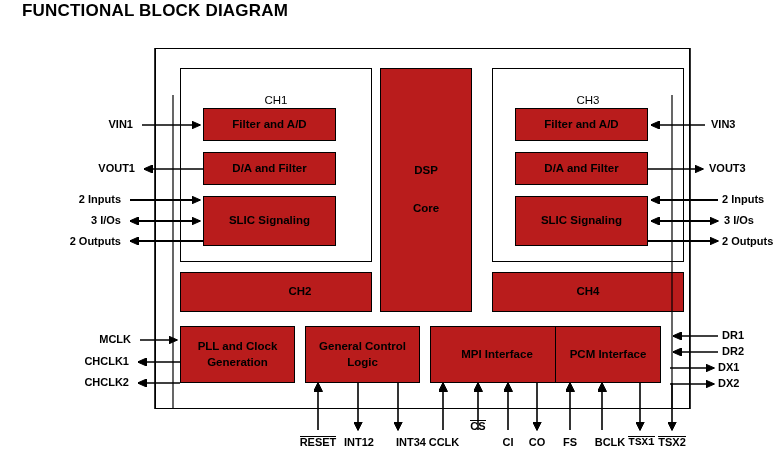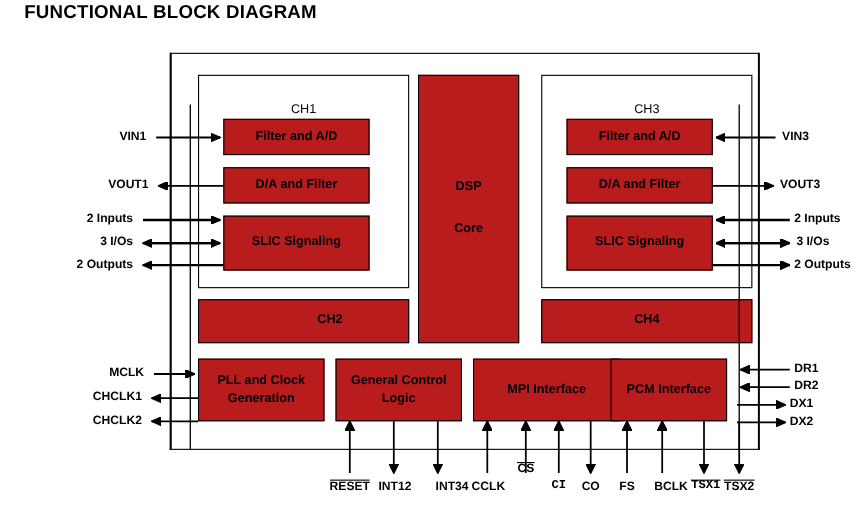--- a/index.html
+++ b/index.html
@@ -217,21 +217,21 @@
 
 <div class="pin-label pin-bottom" style="left:288px; top:436px; width:60px;">
   <span class="ovl">RESET</span>
 </div>
 <div class="pin-label pin-bottom" style="left:329px; top:437px; width:60px;">INT12</div>
 <div class="pin-label pin-bottom" style="left:369px; top:437px; width:60px;padding-left:12px;">INT34</div>
 <div class="pin-label pin-bottom" style="left:414px; top:437px; width:60px;">CCLK</div>
 <div class="pin-label pin-bottom" style="left:450px; top:420px; width:56px;">
   <span class="ovl">CS</span>
 </div>
-<div class="pin-label pin-bottom" style="left:481px; top:437px; width:54px;font-family:Liberation Mono, monospace;">CI</div>
+<div class="pin-label pin-bottom" style="left:481px; top:437px; width:54px;">CI</div>
 <div class="pin-label pin-bottom" style="left:510px; top:437px; width:54px;">CO</div>
 <div class="pin-label pin-bottom" style="left:543px; top:437px; width:54px;">FS</div>
 <div class="pin-label pin-bottom" style="left:573px; top:437px; width:74px;">BCLK</div>
 <div class="pin-label pin-bottom" style="left:612px; top:436px; width:59px;font-family:Liberation Mono, monospace;">
   <span class="ovl">TSX1</span>
 </div>
 <div class="pin-label pin-bottom" style="left:644px; top:436px; width:56px;">
   <span class="ovl">TSX2</span>
 </div>
 

